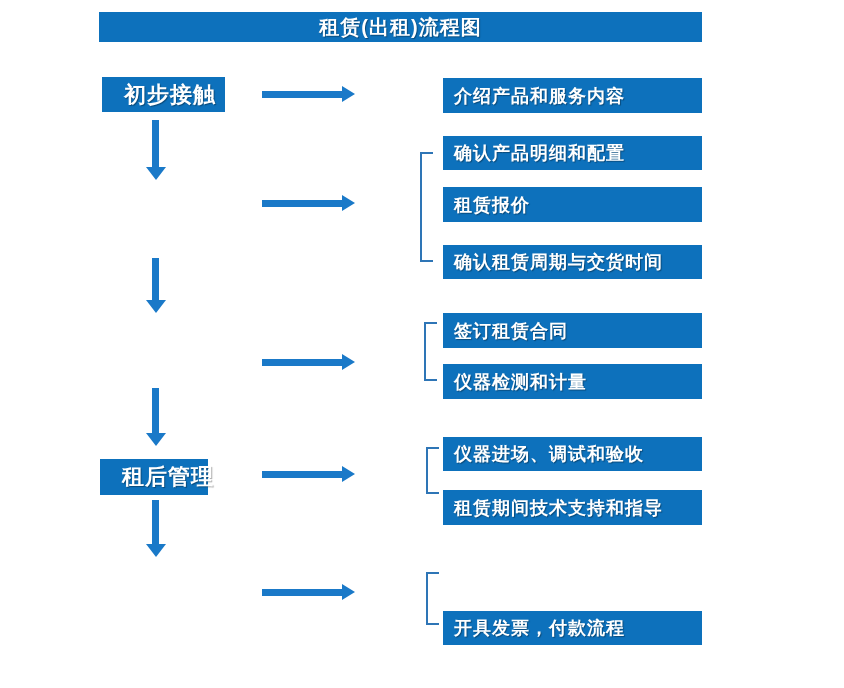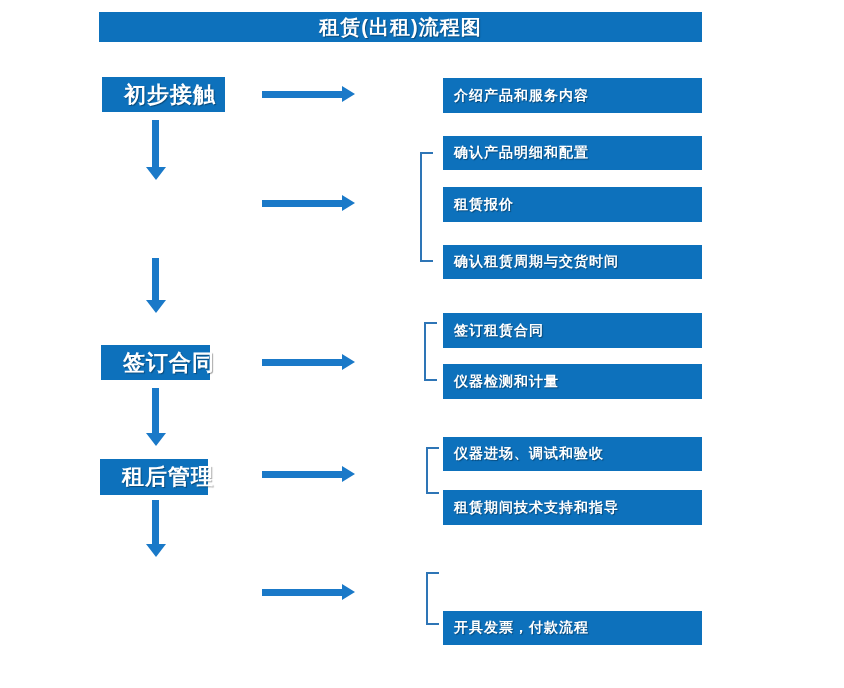--- a/index.html
+++ b/index.html
@@ -29,21 +29,21 @@
     font-size:20px;
     letter-spacing:1px;
   }
   .stage{
     font-size:22px;
     padding-left:22px;
     letter-spacing:1px;
   }
   .step{
     left:443px;width:259px;
-    font-size:14px;
+    font-size:18px;
     padding-left:11px;
     letter-spacing:1px;
   }
   .h-shaft{position:absolute;width:80px;height:7px;background:var(--arrow-fill);}
   .h-head{position:absolute;width:0;height:0;border-top:8px solid transparent;border-bottom:8px solid transparent;border-left:13px solid var(--arrow-fill);}
   .v-shaft{position:absolute;left:152px;width:7px;background:var(--arrow-fill);}
   .v-head{position:absolute;left:146px;width:0;height:0;border-left:10px solid transparent;border-right:10px solid transparent;border-top:13px solid var(--arrow-fill);}
   .bracket{
     position:absolute;width:13px;
     border-left:2px solid var(--bracket-line);
@@ -53,21 +53,20 @@
   }
 </style>
 </head>
 <body>
 
 <div class="canvas">
 
   <div class="box title-bar">租赁(出租)流程图</div>
 
   <div class="box stage" style="left:102px;top:77px;width:123px;height:35px">初步接触</div>
-  <div class="box stage" style="left:101px;top:345px;width:109px;height:35px">签订合同</div>
   <div class="box stage" style="left:100px;top:459px;width:108px;height:36px">租后管理</div>
 
   <div class="box step" style="top:78px;height:35px">介绍产品和服务内容</div>
   <div class="box step" style="top:136px;height:34px">确认产品明细和配置</div>
   <div class="box step" style="top:187px;height:35px">租赁报价</div>
   <div class="box step" style="top:245px;height:34px">确认租赁周期与交货时间</div>
   <div class="box step" style="top:313px;height:35px">签订租赁合同</div>
   <div class="box step" style="top:364px;height:35px">仪器检测和计量</div>
   <div class="box step" style="top:437px;height:34px">仪器进场、调试和验收</div>
   <div class="box step" style="top:490px;height:35px">租赁期间技术支持和指导</div>

